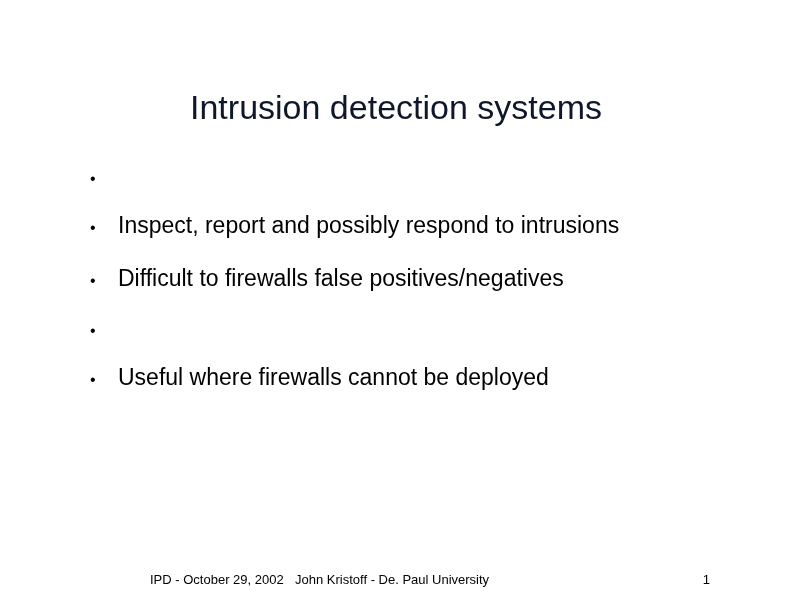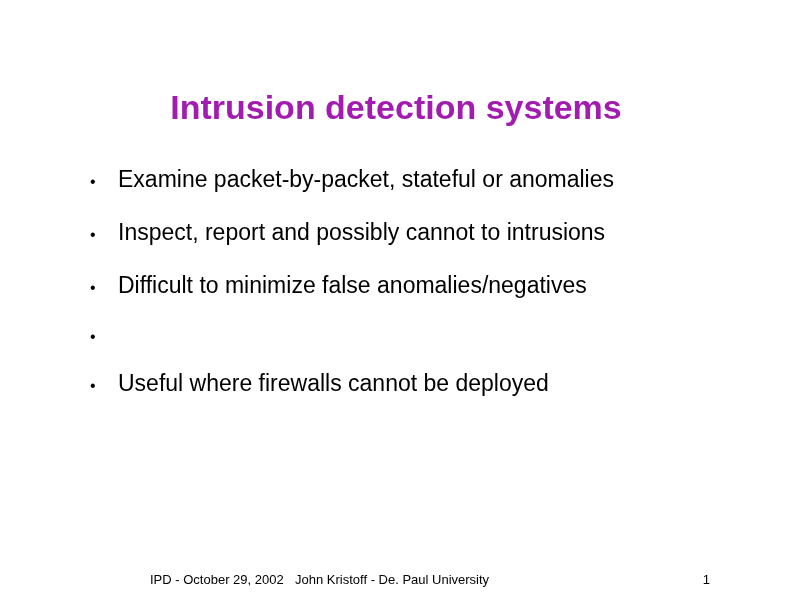--- a/index.html
+++ b/index.html
@@ -15,22 +15,22 @@
     position: relative;
     overflow: hidden;
   }
   .title {
     position: absolute;
     top: 88px;
     left: 0;
     right: 0;
     text-align: center;
     font-size: 34px;
-    font-weight: bold;
-    color: #a21caf;
+    font-weight: normal;
+    color: #0f172a;
   }
   .bullets {
     position: absolute;
     top: 165px;
     left: 90px;
     right: 80px;
   }
   .bullet-item {
     display: flex;
     align-items: baseline;
@@ -74,29 +74,28 @@
   }
 </style>
 </head>
 <body>
 
 <div class="title">Intrusion detection systems</div>
 
 <div class="bullets">
   <div class="bullet-item">
     <span class="dot">•</span>
-    <span class="bullet-text">Examine packet-by-packet, stateful or anomalies</span>
   </div>
   <div class="bullet-item">
     <span class="dot">•</span>
-    <span class="bullet-text">Inspect, report and possibly cannot to intrusions</span>
+    <span class="bullet-text">Inspect, report and possibly respond to intrusions</span>
   </div>
   <div class="bullet-item">
     <span class="dot">•</span>
-    <span class="bullet-text">Difficult to minimize false anomalies/negatives</span>
+    <span class="bullet-text">Difficult to firewalls false positives/negatives</span>
   </div>
   <div class="bullet-item">
     <span class="dot">•</span>
   </div>
   <div class="bullet-item">
     <span class="dot">•</span>
     <span class="bullet-text">Useful where firewalls cannot be deployed</span>
   </div>
 </div>
 

